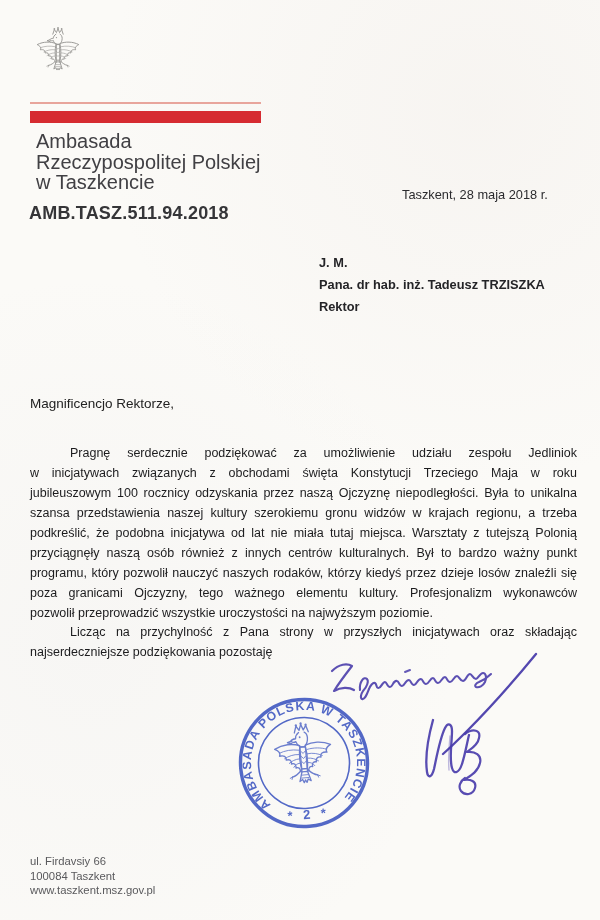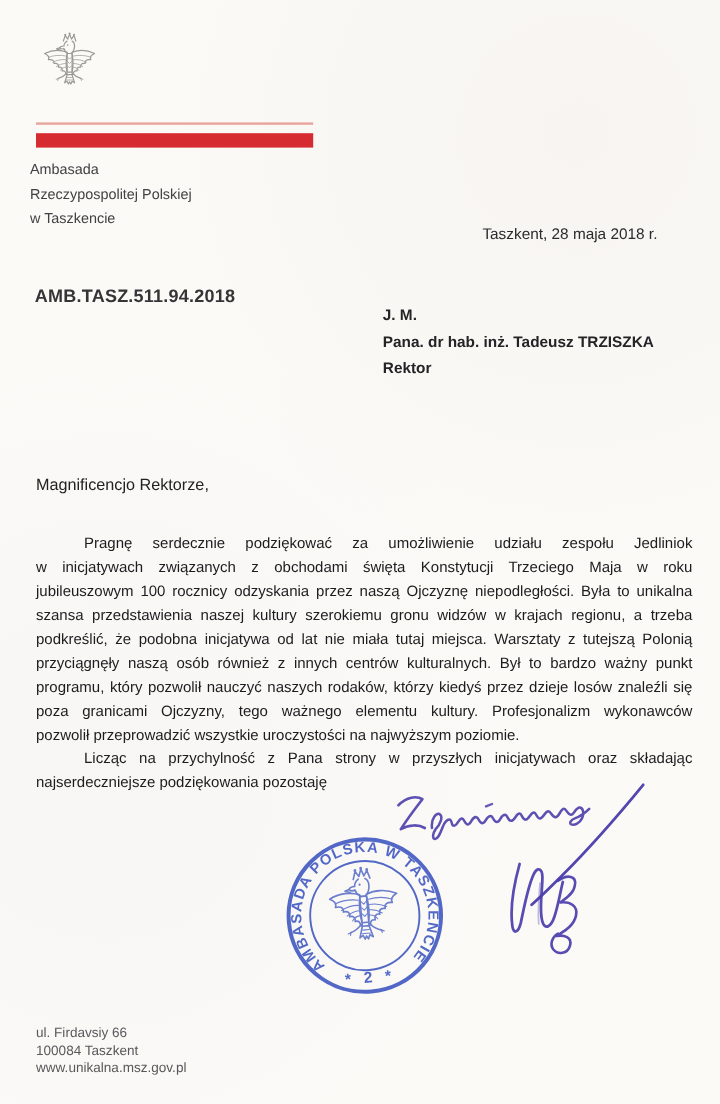--- a/index.html
+++ b/index.html
@@ -10,22 +10,22 @@
       radial-gradient(circle at 80% 12%, rgba(212,196,190,.10), transparent 40%),
       radial-gradient(circle at 15% 70%, rgba(200,200,210,.08), transparent 45%);
     font-family:"Liberation Sans", sans-serif;
     color:#1e1e20;
   }
   .abs{position:absolute;}
   
   #emblem{left:32px;top:24px;width:52px;height:63px;color:#9b9a97;}
   #flag-line{left:30px;top:102px;width:231px;height:2px;background:#e8a59c;}
   #flag-bar{left:30px;top:111px;width:231px;height:12px;background:#d62b31;}
-  #org{left:25px;top:131px;font-size:12px;line-height:20.5px;color:#414044;}
-  #ref{left:29px;top:203px;font-size:15px;font-weight:bold;color:#353538;letter-spacing:.2px;margin-top:36px;}
+  #org{left:36px;top:131px;font-size:20px;line-height:20.5px;color:#414044;}
+  #ref{left:29px;top:203px;font-size:18px;font-weight:bold;color:#353538;letter-spacing:.2px;}
   #dateline{left:402px;top:187px;font-size:12.8px;font-weight:normal;color:#2b2b2e;}
   #recipient{left:319px;top:252px;font-size:12.8px;font-weight:bold;line-height:22px;color:#242427;}
   
   #salutation{left:30px;top:396px;font-size:13.5px;color:#222;}
   .bodyblock{left:30px;width:547px;font-size:12.5px;line-height:20px;color:#1c1c1e;}
   #para1{top:429px;margin-top:14px;}
   #para2{top:622px;}
   .bline{text-align:justify;text-align-last:justify;white-space:normal;}
   .bline.last{text-align-last:left;}
   .bline.indent{text-indent:40px;}
@@ -145,16 +145,16 @@
     </text>
     <text x="67" y="123" text-anchor="middle" font-size="13" font-weight="bold" letter-spacing="3.5" fill="#3c55c0">* 2 *</text>
     <g color="#3c55c0" opacity=".85">
       <use href="#eagle-shape" transform="translate(32,26) scale(0.70,0.73)"></use>
     </g>
   </svg>
 
   <div id="footer" class="abs">
     <div>ul. Firdavsiy 66</div>
     <div>100084 Taszkent</div>
-    <div>www.unikalna.msz.gov.pl</div>
+    <div>www.taszkent.msz.gov.pl</div>
   </div>
 
 </div>
 
 </body></html>

